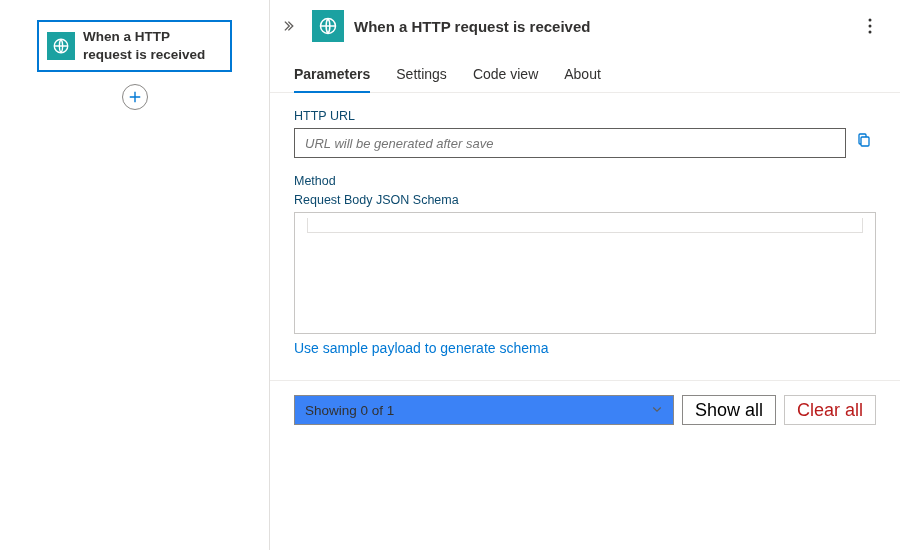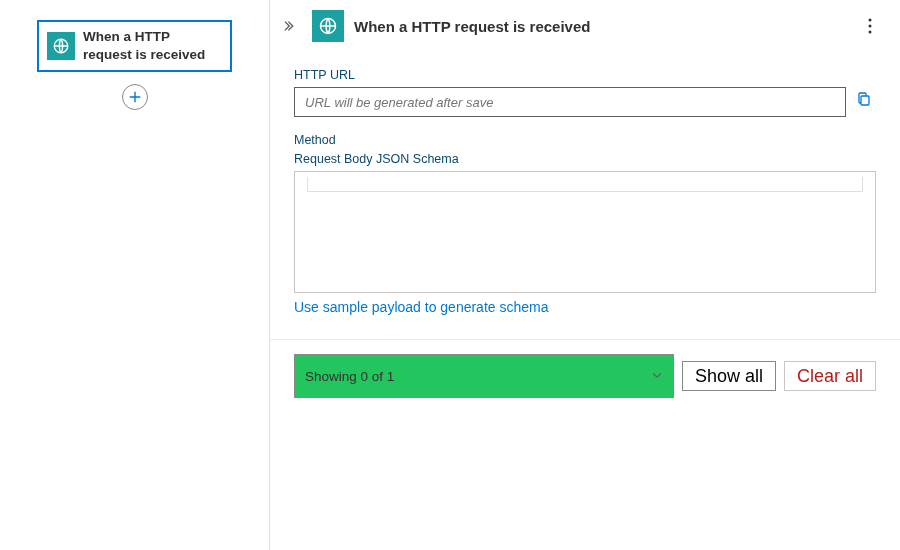--- a/index.html
+++ b/index.html
@@ -211,23 +211,23 @@
       background: #edebe9;
       margin: 0 -24px 14px;
     }
     .adv-row {
       display: flex;
       gap: 8px;
       align-items: center;
     }
     .adv-select {
       flex: 1;
-      height: 44px;
+      height: 30px;
       border: 1px solid #8a8886;
-      background: #22c55e;
+      background: #3b82f6;
       display: flex;
       align-items: center;
       justify-content: space-between;
       padding: 0 10px;
       cursor: pointer;
       font-size: 13.5px;
     }
     .btn {
       height: 30px;
       padding: 0 12px;
@@ -280,20 +280,26 @@
     <div class="panel-title">When a HTTP request is received</div>
     <div class="more-btn">
       <svg width="4" height="16" viewBox="0 0 4 16" fill="currentColor">
         <circle cx="2" cy="2" r="1.5"></circle>
           <circle cx="2" cy="8" r="1.5"></circle>
           <circle cx="2" cy="14" r="1.5"></circle>
       </svg>
     </div>
   </div>
 
+  <div class="tabs">
+    <div class="tab active">Parameters</div>
+    <div class="tab">Settings</div>
+    <div class="tab">Code view</div>
+    <div class="tab">About</div>
+  </div>
 
   <div class="panel-body">
     <span class="field-label">HTTP URL</span>
     <div class="url-row">
       <input class="url-input" type="text" readonly="" placeholder="URL will be generated after save" style="">
       <div class="copy-btn">
         <svg width="16" height="16" viewBox="0 0 16 16" fill="none" stroke="currentColor" stroke-width="1.3">
           <rect x="5" y="5" width="8" height="9" rx="1"></rect>
           <path d="M10 5V3a1 1 0 0 0-1-1H4a1 1 0 0 0-1 1v8a1 1 0 0 0 1 1h1"></path>
         </svg>

